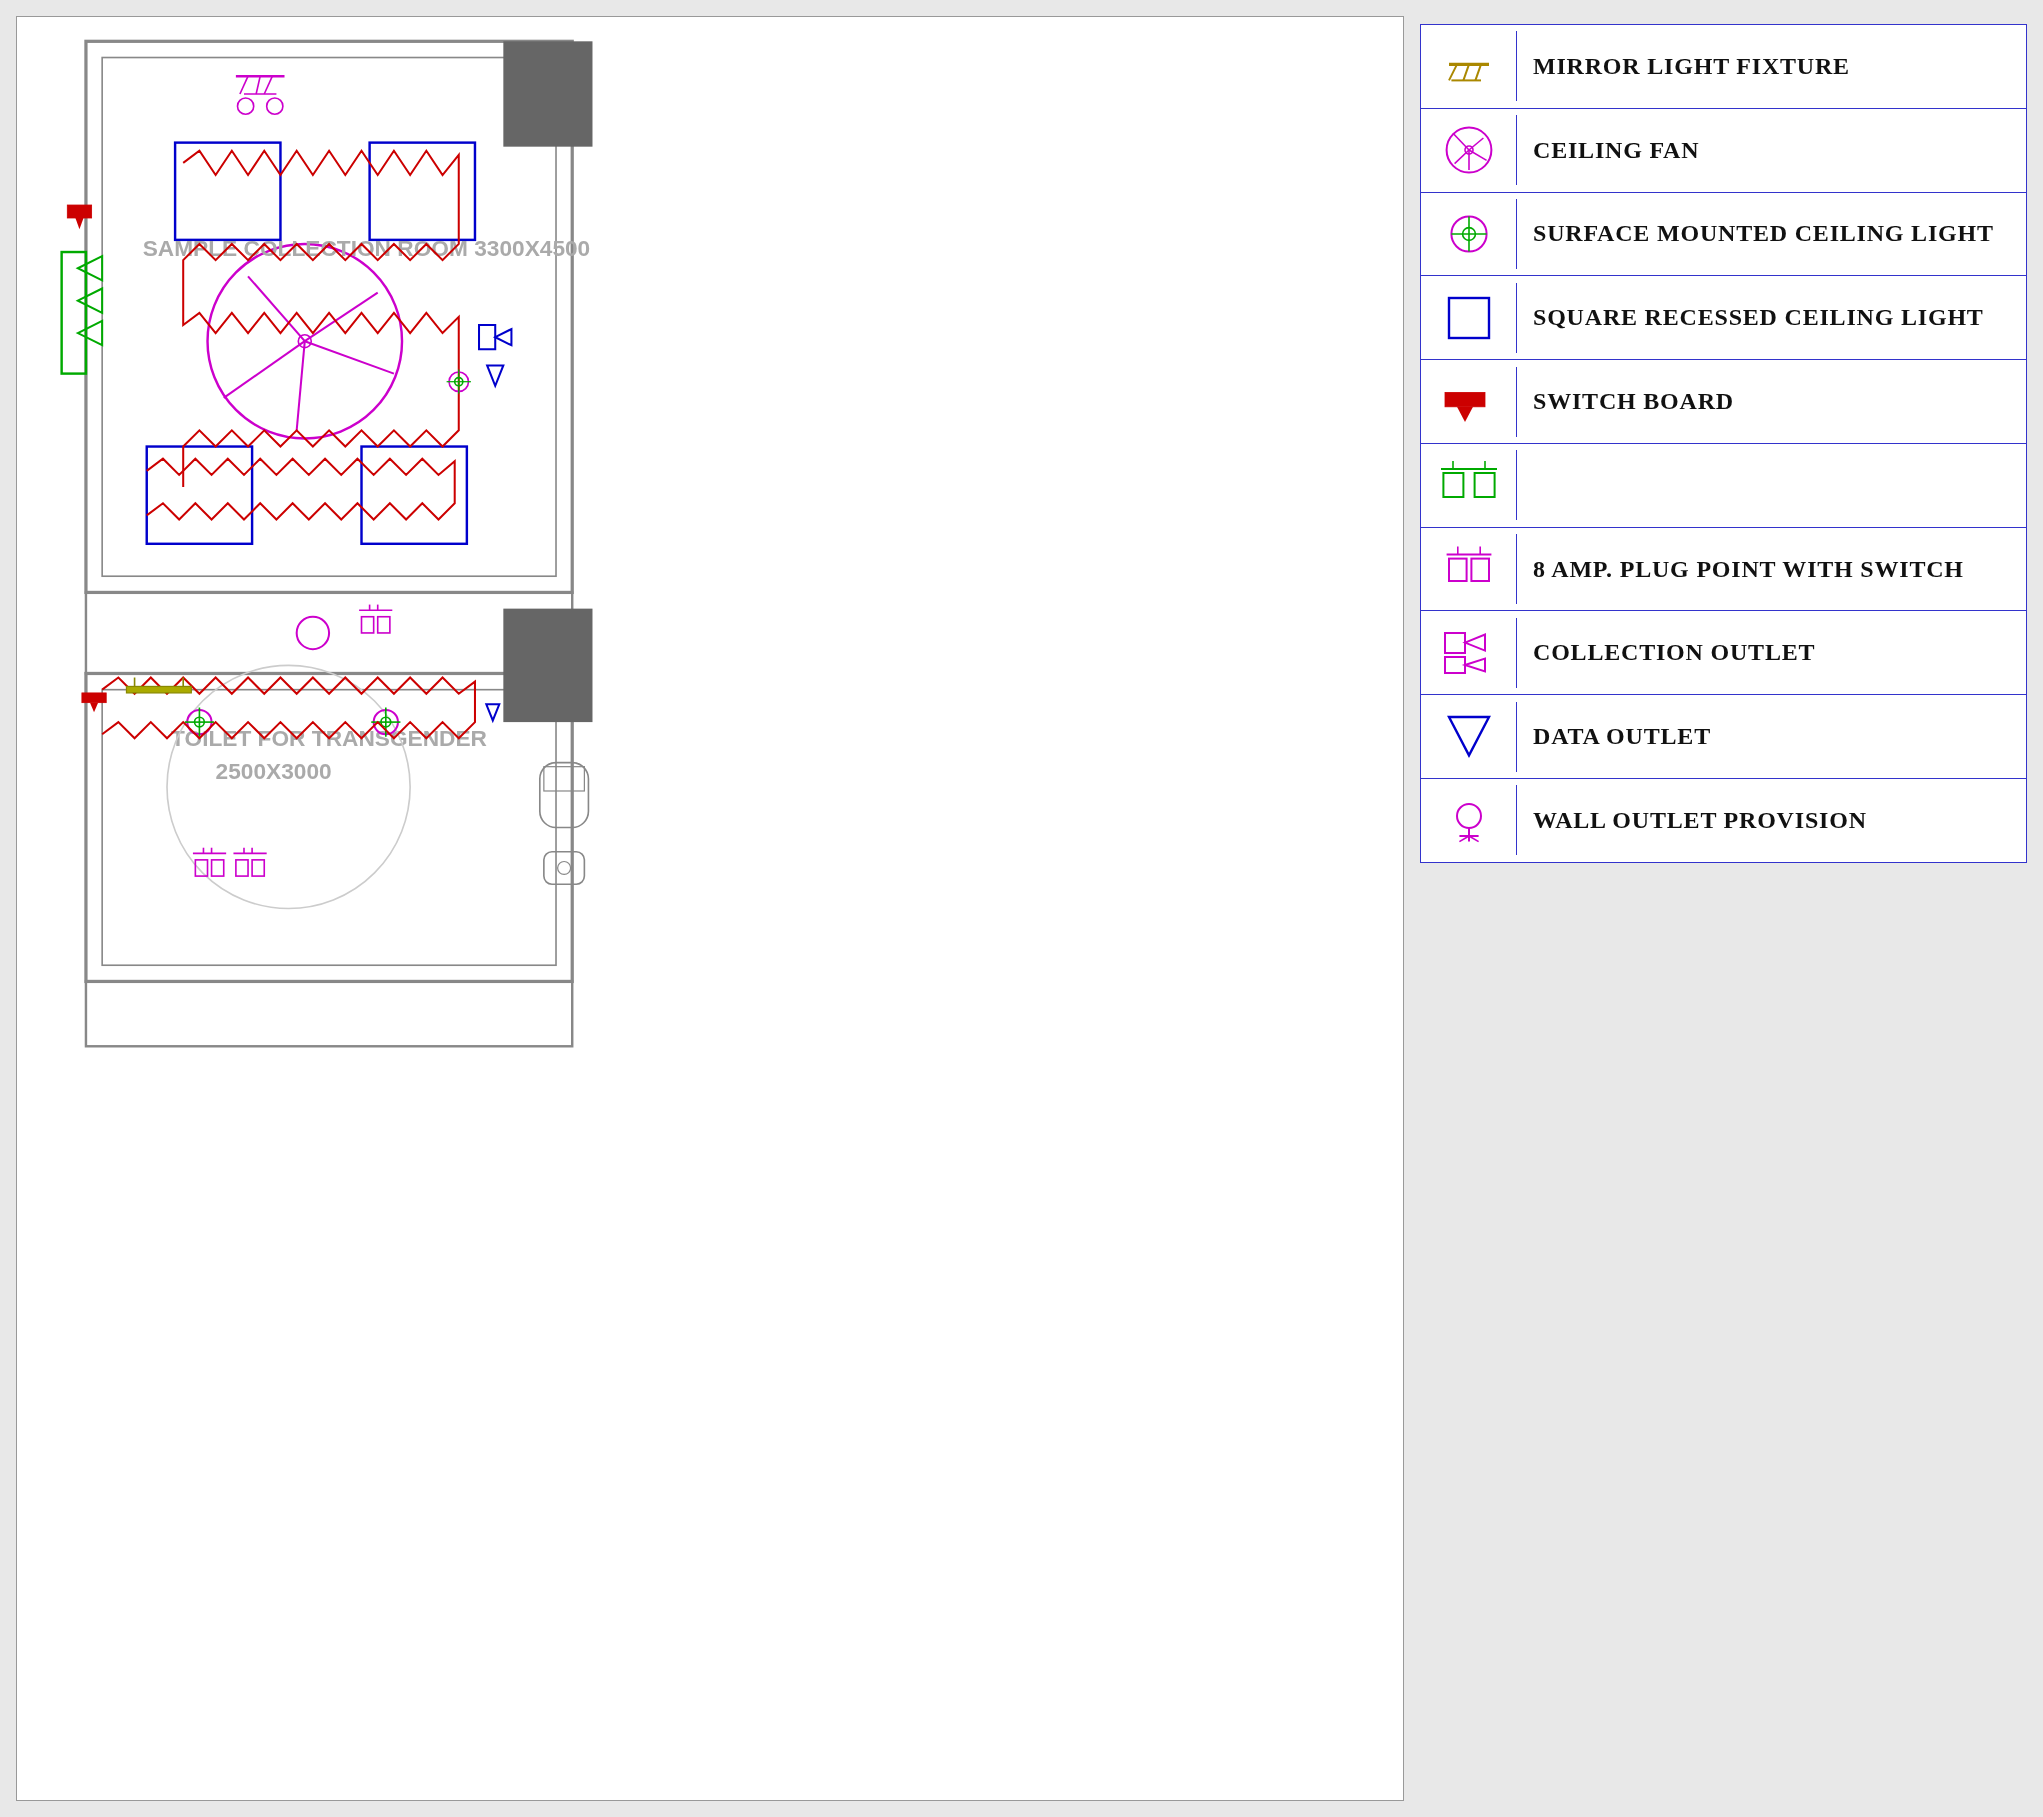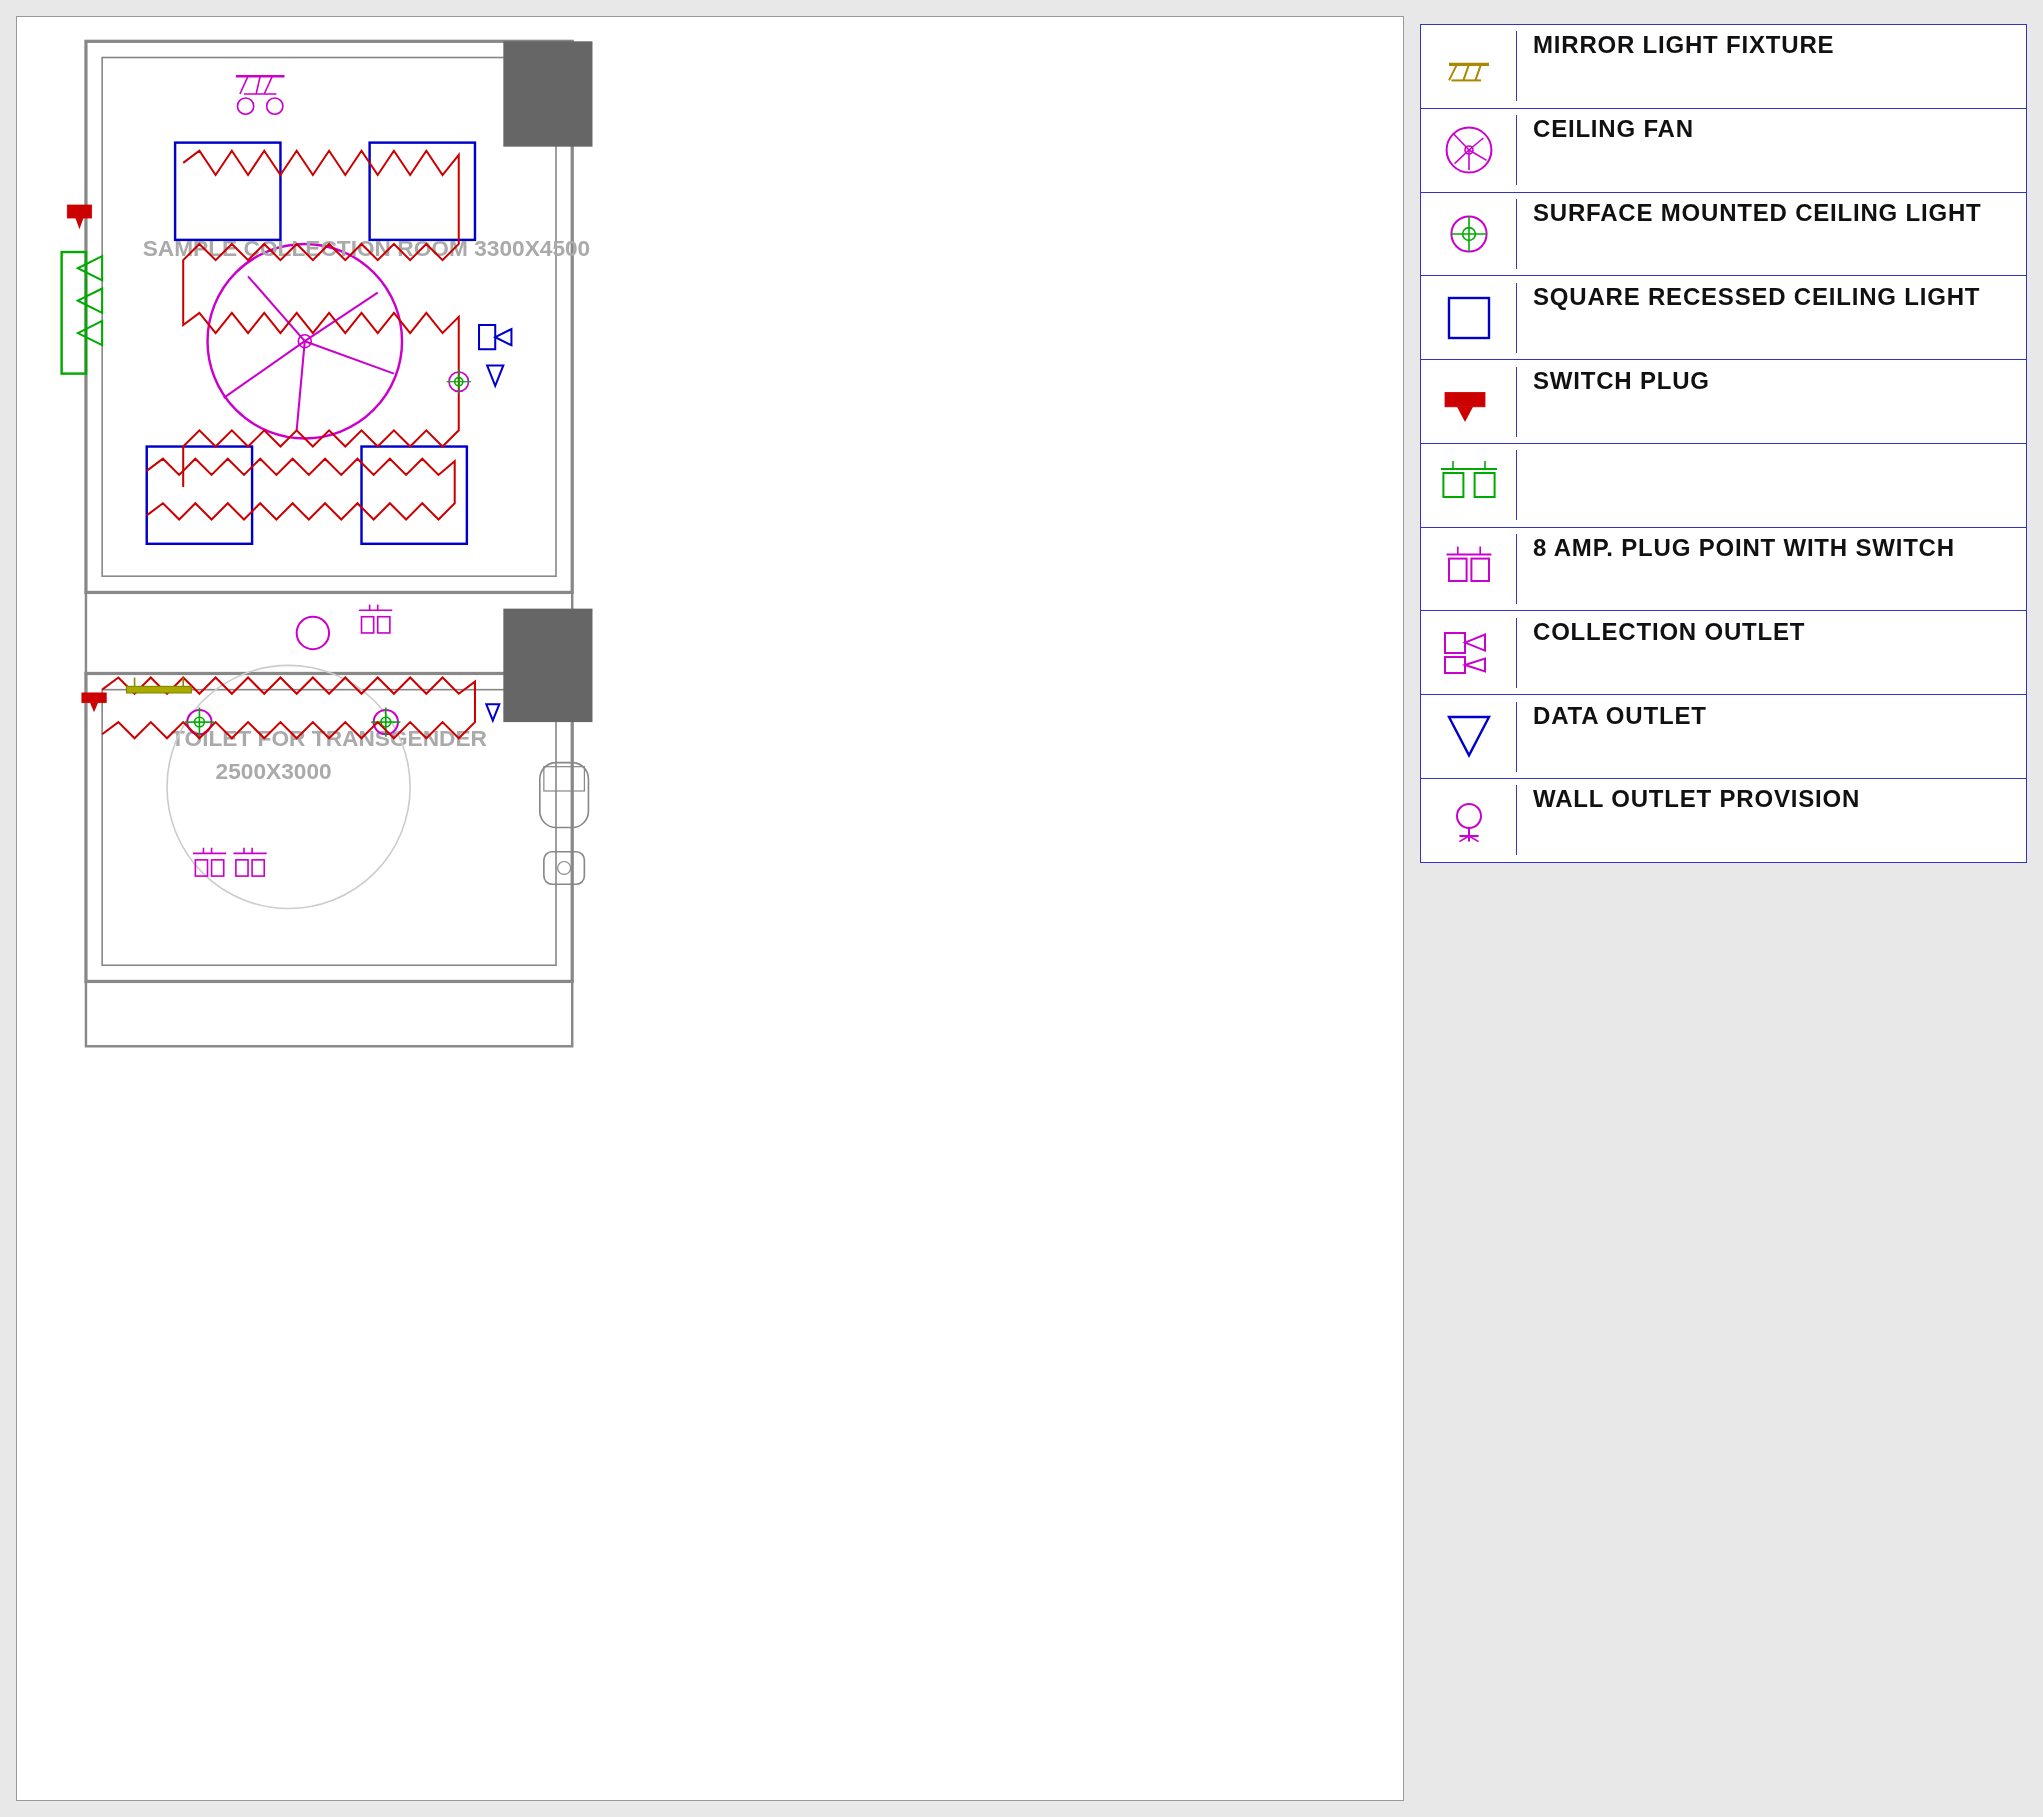--- a/index.html
+++ b/index.html
@@ -34,23 +34,25 @@
     .legend {
       width: 607px;
       background: white;
       border: 1.6px solid #3333cc;
       align-self: flex-start;
       margin-top: 8px;
     }
 
     .legend-row {
       display: flex;
+      align-items: center;
       border-bottom: 0.8px solid #3333cc;
       min-height: 70px;
       padding: 6.4px 0;
+      font-family: Liberation Serif, serif;
     }
 
     .legend-row:last-child {
       border-bottom: none;
     }
 
     .legend-icon-cell {
       width: 96px;
       display: flex;
       align-items: center;
@@ -297,21 +299,21 @@
       <div class="legend-text-cell">SQUARE RECESSED CEILING LIGHT</div>
     </div>
 
     <div class="legend-row">
       <div class="legend-icon-cell">
         <svg width="64" height="48" viewBox="0 0 80 60">
           <rect x="10" y="18" width="50" height="18" fill="#cc0000" stroke="#cc0000"></rect>
           <polygon points="25,36 45,36 35,55" fill="#cc0000"></polygon>
         </svg>
       </div>
-      <div class="legend-text-cell">SWITCH PLUG</div>
+      <div class="legend-text-cell">SWITCH BOARD</div>
     </div>
 
     <div class="legend-row">
       <div class="legend-icon-cell">
         <svg width="64" height="56" viewBox="0 0 80 70">
           <rect x="8" y="20" width="25" height="30" fill="none" stroke="#00aa00" stroke-width="2.5"></rect>
           <rect x="47" y="20" width="25" height="30" fill="none" stroke="#00aa00" stroke-width="2.5"></rect>
           <line x1="5" y1="15" x2="75" y2="15" stroke="#00aa00" stroke-width="2.5"></line>
           <line x1="20" y1="5" x2="20" y2="15" stroke="#00aa00" stroke-width="2"></line>
           <line x1="60" y1="5" x2="60" y2="15" stroke="#00aa00" stroke-width="2"></line>

